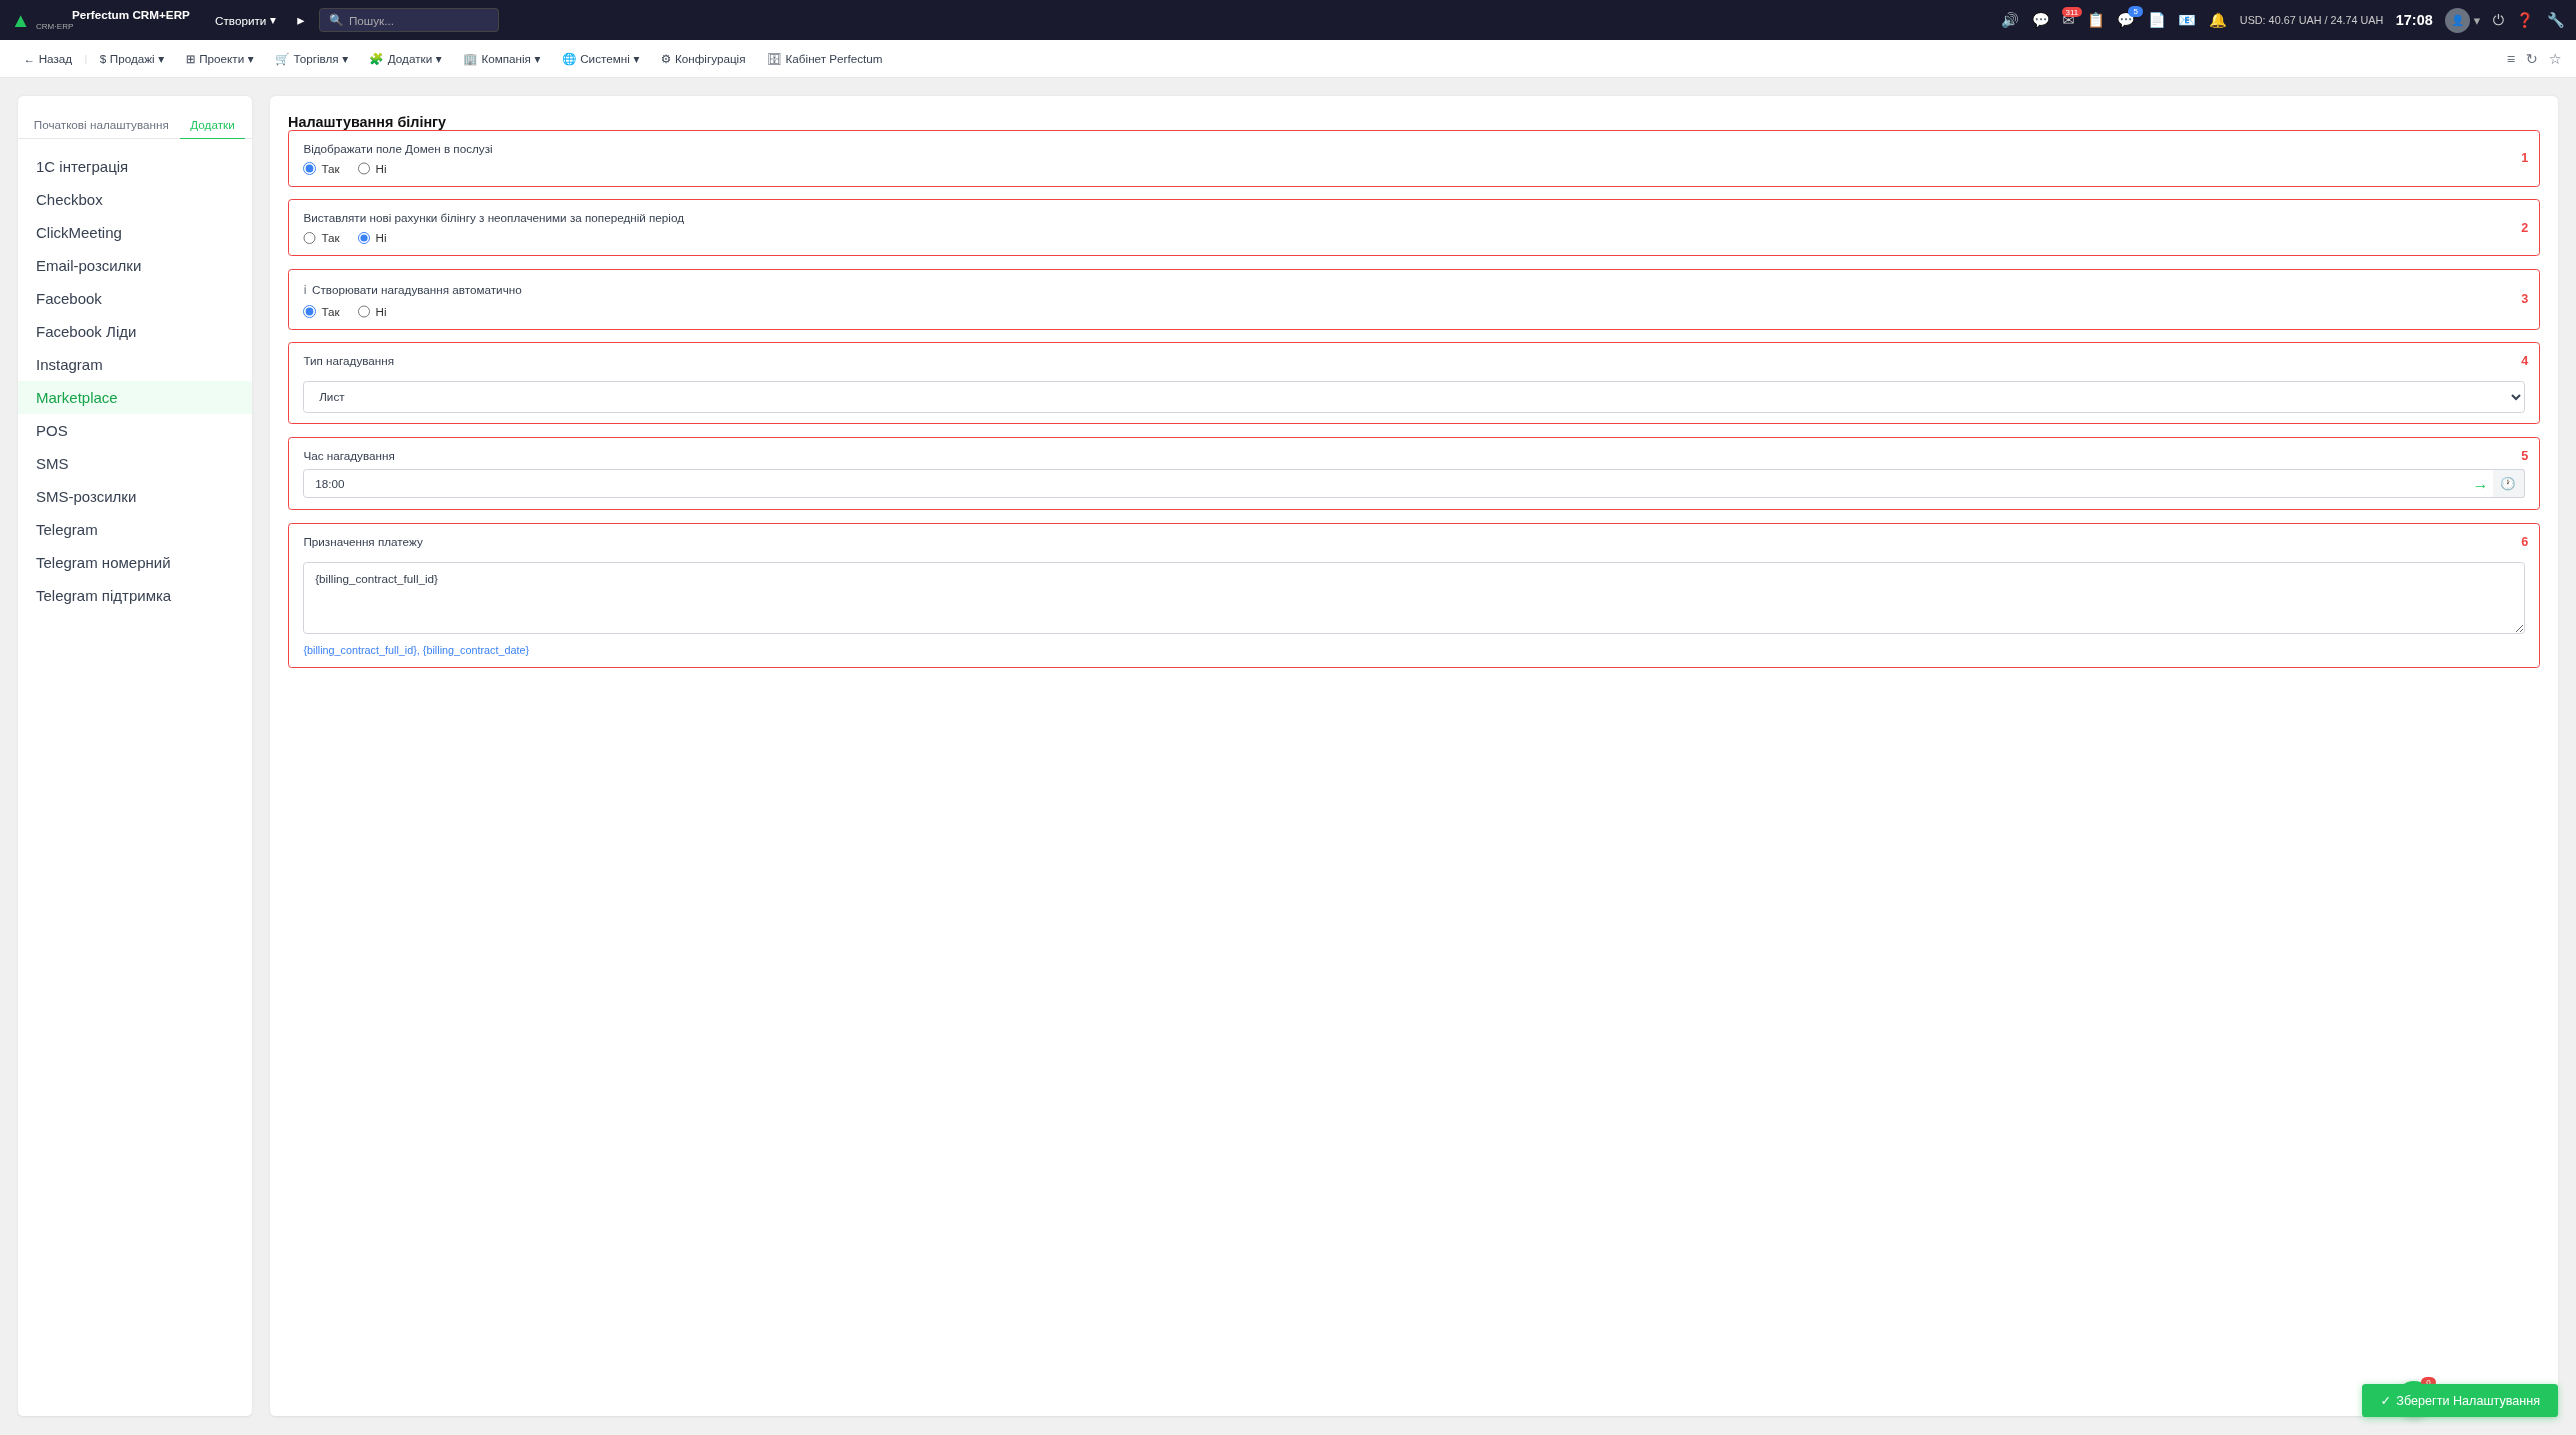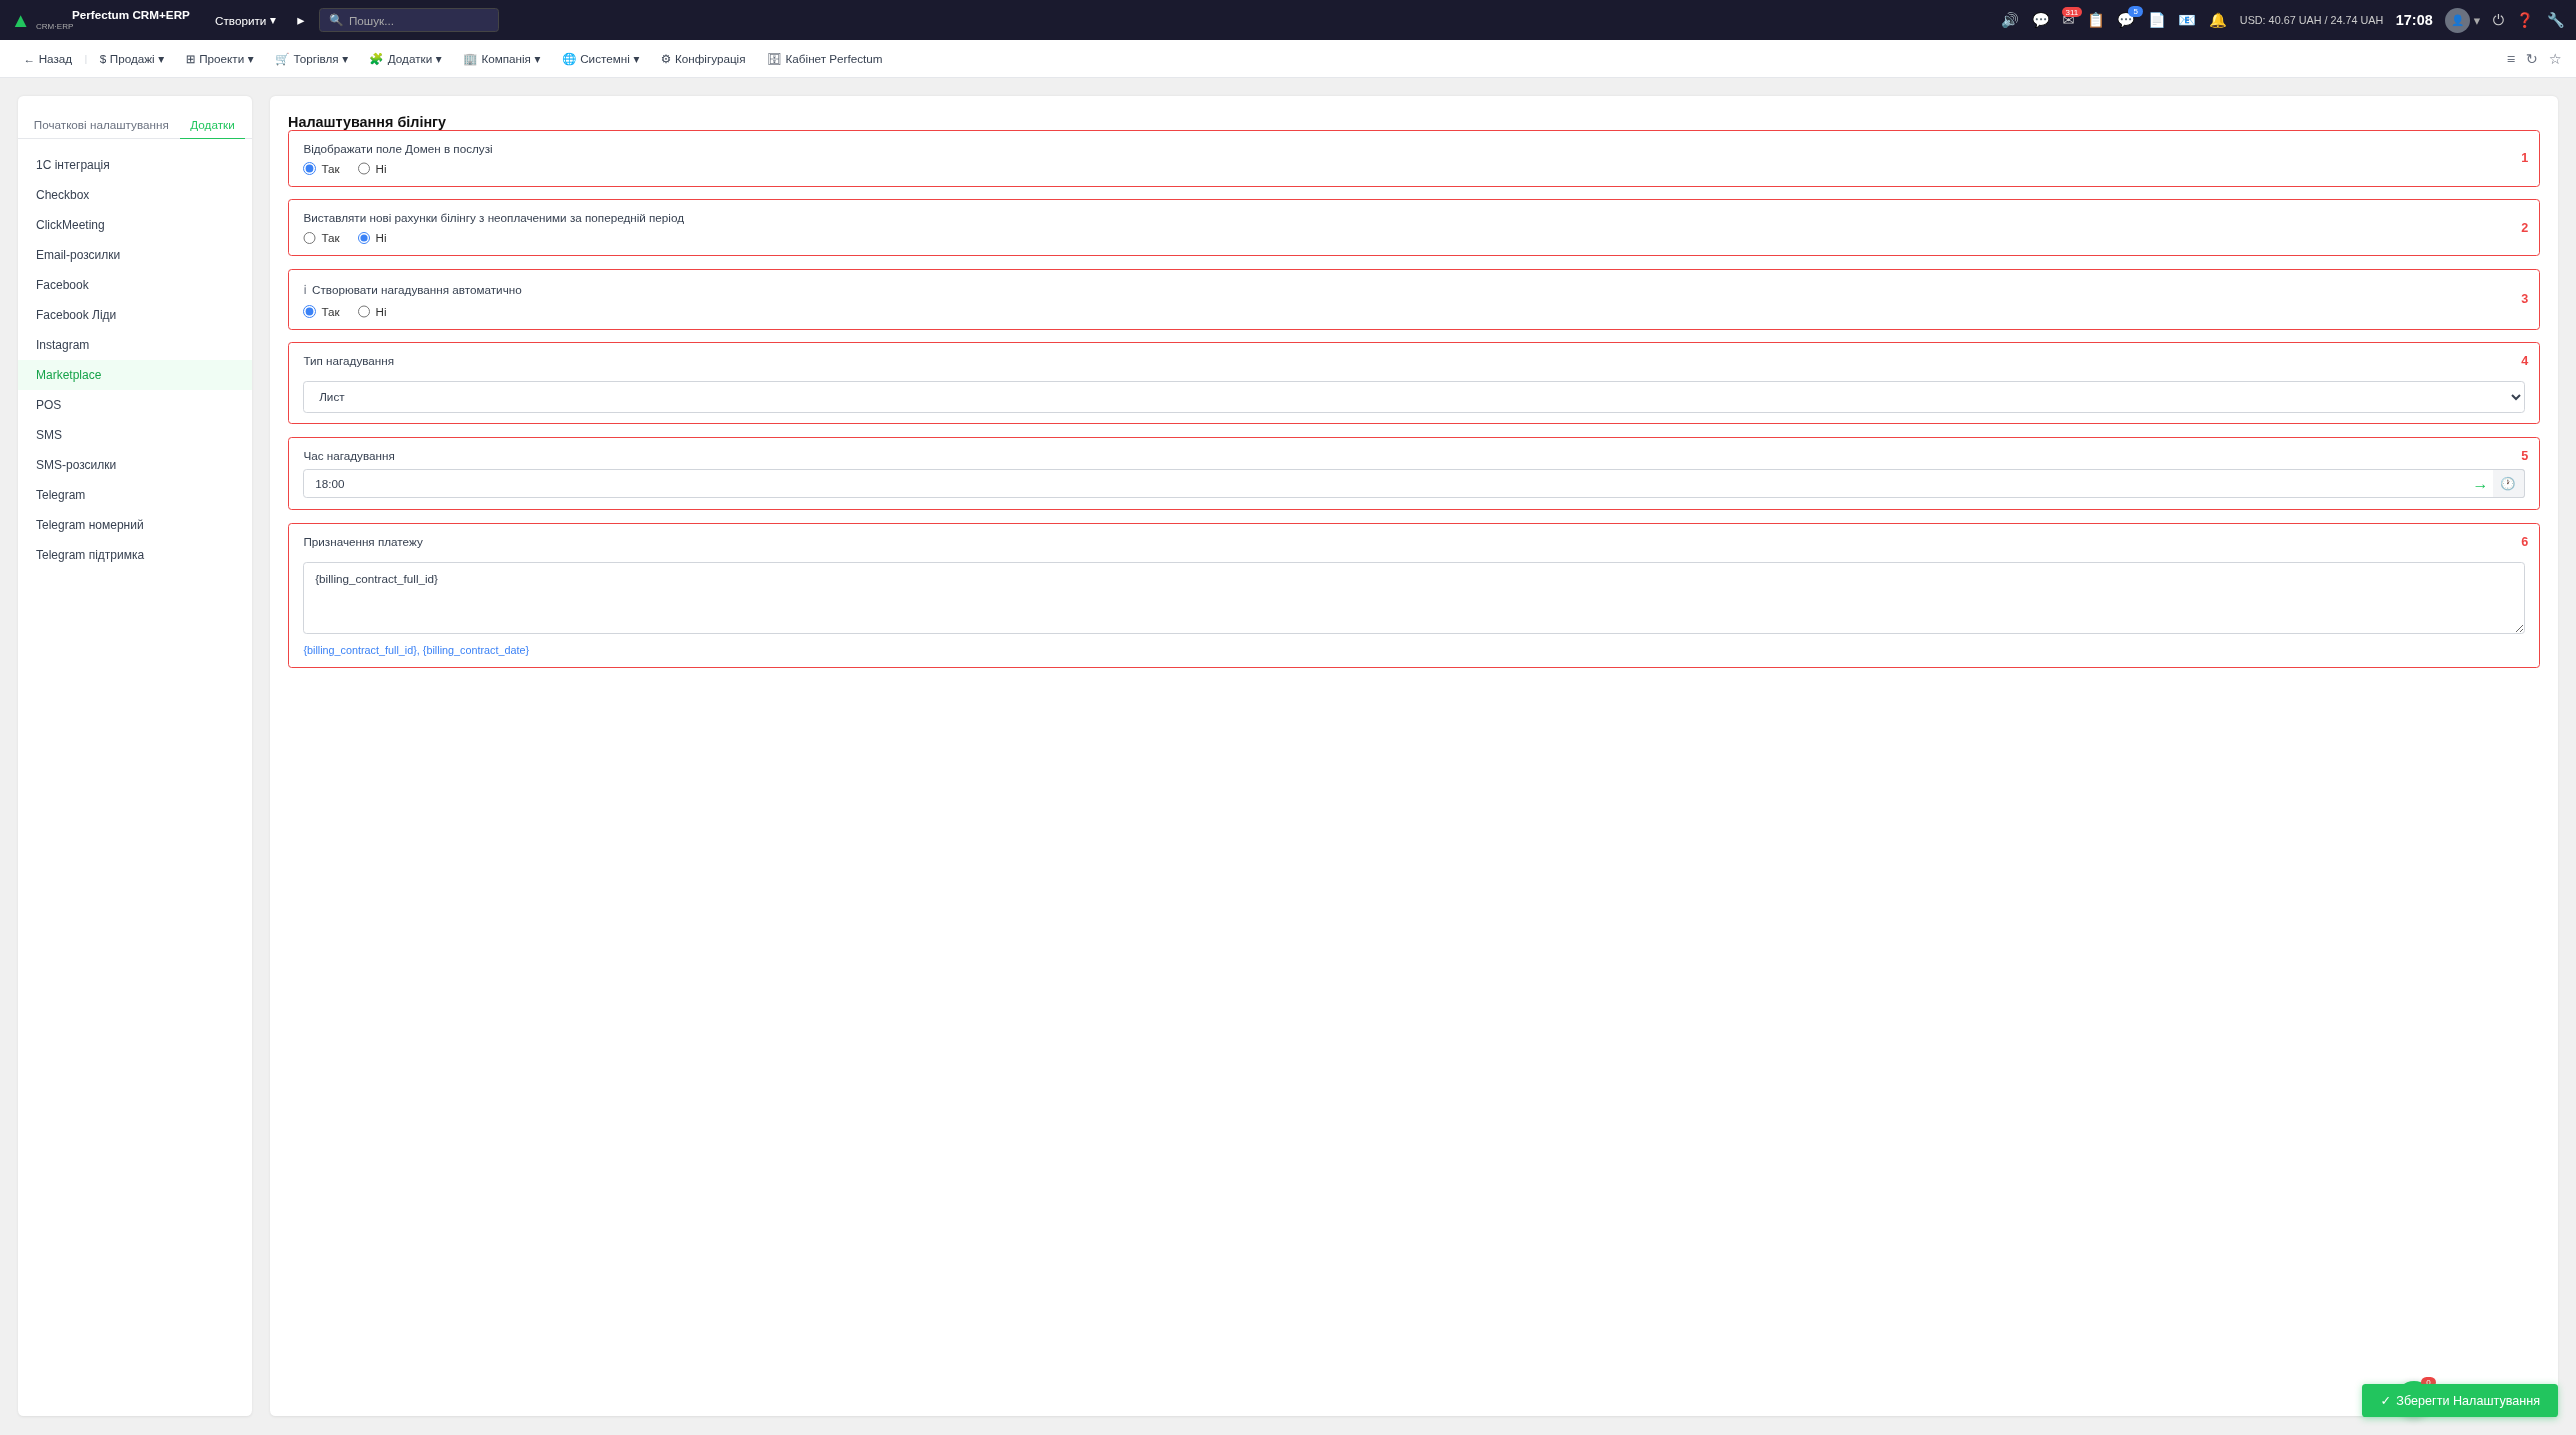--- a/index.html
+++ b/index.html
@@ -197,21 +197,21 @@
       margin-bottom: -0.9px;
     }
     .sidebar-tab.active {
       color: #22c55e;
       border-bottom-color: #22c55e;
       font-weight: 500;
     }
     .sidebar-item {
       padding: 8px 18px;
       cursor: pointer;
-      font-size: 12px;
+      font-size: 15px;
       color: #374151;
       transition: background 0.1s;
     }
     .sidebar-item.active { background: #f0fdf4; color: #16a34a; font-weight: 500; }
 
     
     .main-content {
       background: white;
       border-radius: 5.4px;
       flex: 1;

